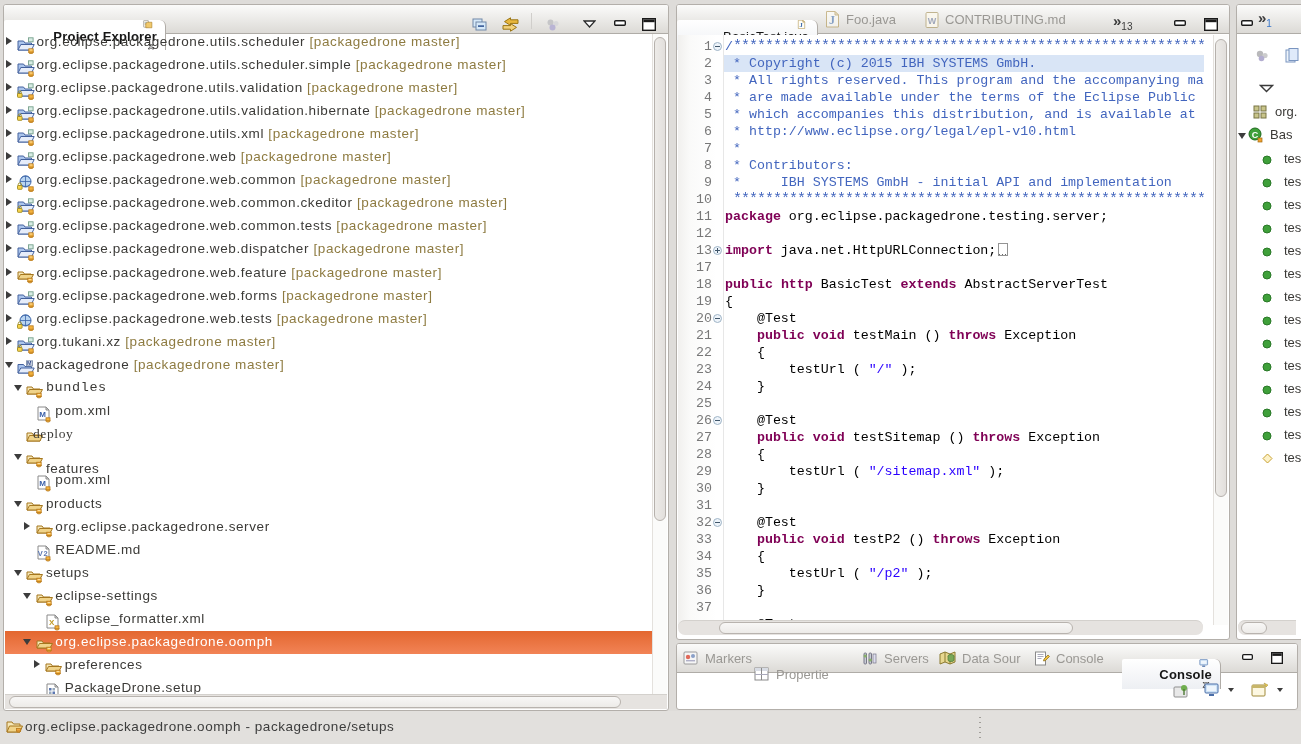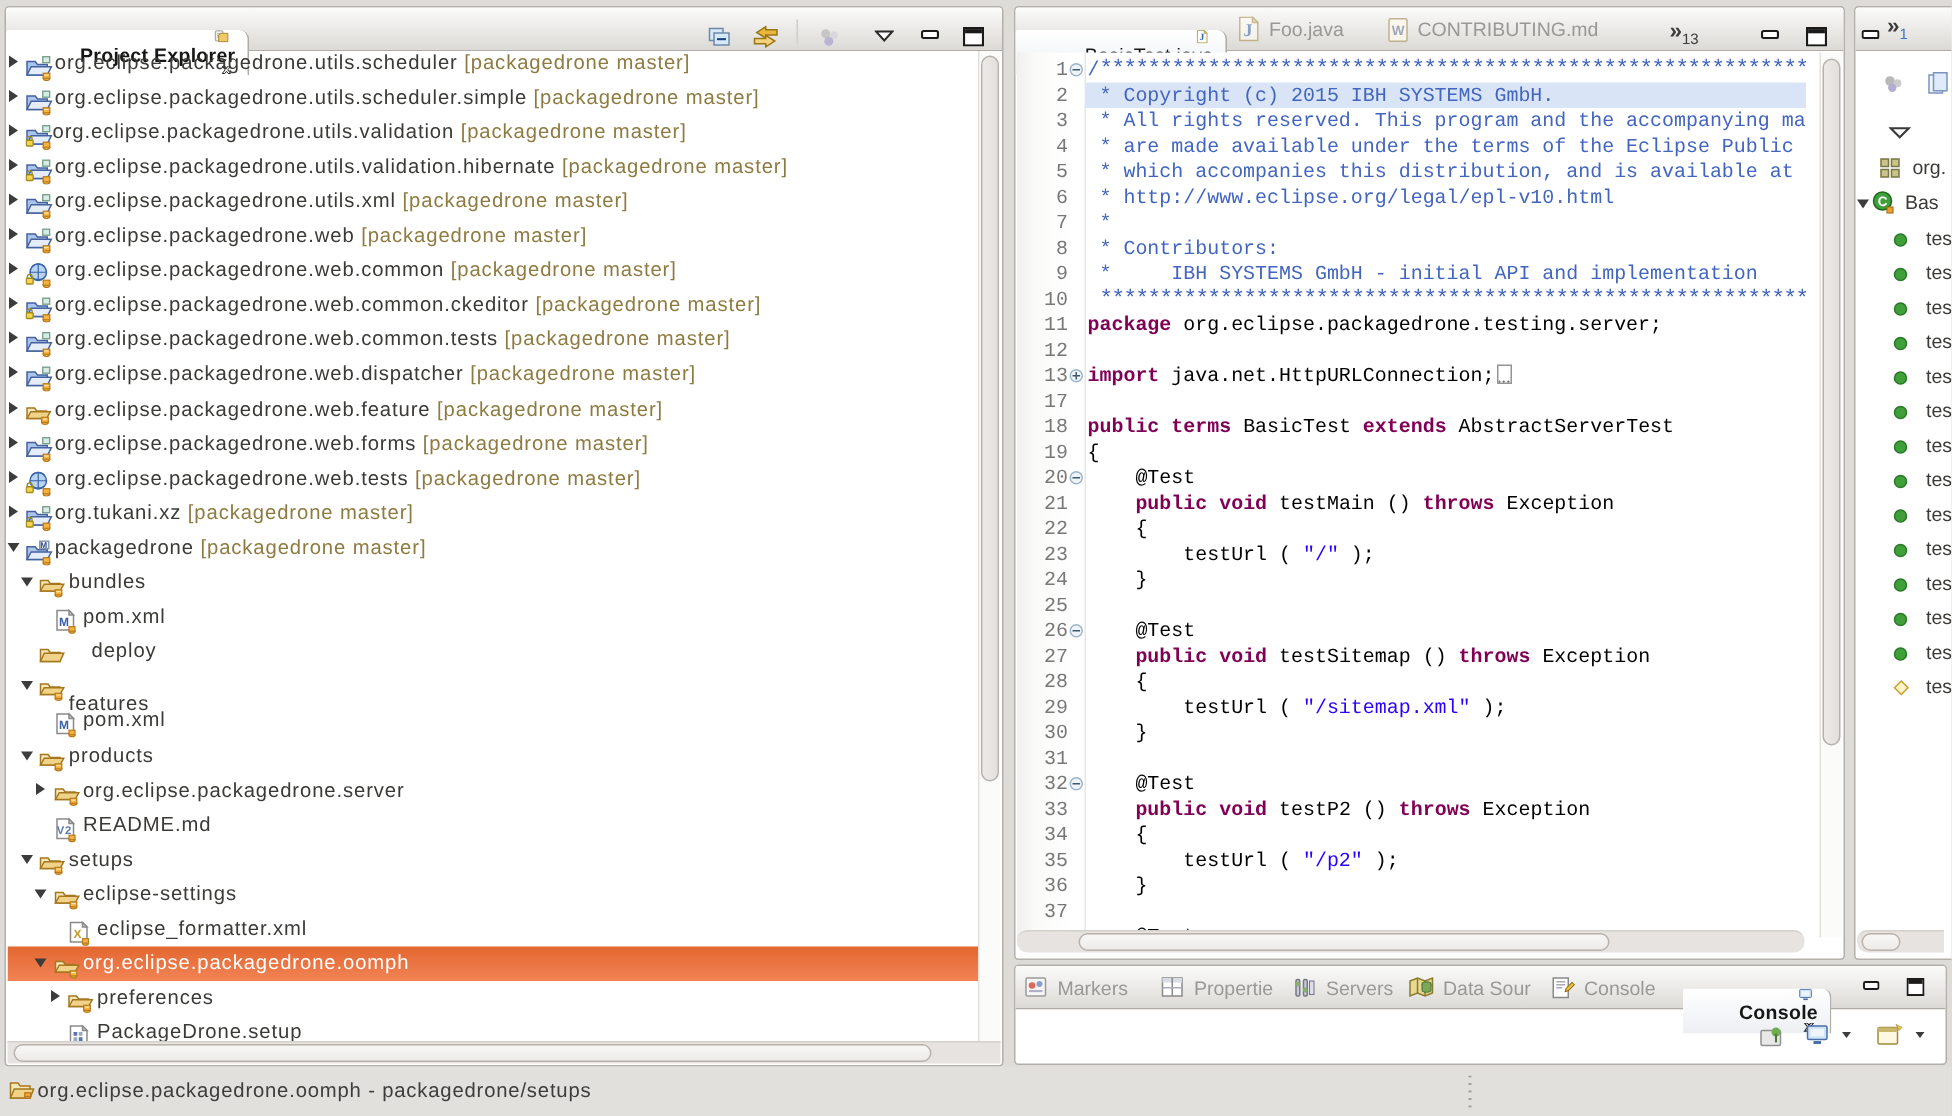--- a/index.html
+++ b/index.html
@@ -282,21 +282,21 @@
             <path d="M1 13 L1 4.5 L6.5 4.5 L8 6.5 L14.5 6.5 L14.5 13 Z" fill="#aac4ec" stroke="#44629e"></path>
             <path d="M1 13 L3.8 8 L17.2 8 L14.5 13 Z" fill="#e6edfa" stroke="#44629e"></path>
             <rect x="9.5" y="0.8" width="6" height="5" fill="#f2f6fc" stroke="#8898b0"></rect>
             <text x="12.5" y="5.2" font-size="5.5" font-weight="bold" fill="#334a88" text-anchor="middle">M</text>
             <ellipse cx="14" cy="15.2" rx="2.2" ry="1.5" fill="#f5b33c" stroke="#b87a1e" stroke-width="0.8"></ellipse>
             <rect x="11.8" y="11.8" width="4.4" height="3.4" fill="#f5b33c" stroke="#b87a1e" stroke-width="0.8"></rect>
           </svg>
         </span>
         <span class="lbl" style="left:31.5px;">packagedrone <span class="dec">[packagedrone master]</span></span>
       </div>
-      <div class="row" style="top:342px;left:0;width:644px;">
+      <div class="row" style="top:342px;left:0;width:644px;font-family:Liberation Mono, monospace;">
         <span class="arrow-d" style="left:8.9px;top:8px;"></span>
         <span style="position:absolute;left:21.4px;top:3px;">
           <svg width="18" height="16" viewBox="0 0 18 16">
             <path d="M1 4 L6 4 L7.5 6 L14 6 L14 11 L1 11 Z" fill="#f5e7b8" stroke="#a5771e"></path>
             <path d="M1 11 L3.5 6.5 L16.5 6.5 L14 11 Z" fill="#f0d389" stroke="#a5771e"></path>
             <ellipse cx="13" cy="13.5" rx="2.2" ry="1.4" fill="#f5b33c" stroke="#b87a1e" stroke-width="0.8"></ellipse>
             <rect x="10.8" y="10.2" width="4.4" height="3.4" fill="#f5b33c" stroke="#b87a1e" stroke-width="0.8"></rect>
             <rect x="11.6" y="11" width="2.8" height="0.8" fill="#fde9b8"></rect>
           </svg>
         </span>
@@ -314,21 +314,21 @@
         </span>
         <span class="lbl" style="left:50.3px;">pom.xml</span>
       </div>
       <div class="row" style="top:388.20000000000005px;left:0;width:648px;">
         <span style="position:absolute;left:21.4px;top:3px;">
           <svg width="18" height="16" viewBox="0 0 18 16">
             <path d="M1 4 L6 4 L7.5 6 L14 6 L14 12 L1 12 Z" fill="#f5e7b8" stroke="#a5771e"></path>
             <path d="M1 12 L3.5 6.5 L16.5 6.5 L14 12 Z" fill="#f0d389" stroke="#a5771e"></path>
           </svg>
         </span>
-        <span class="lbl" style="left:56px;">deploy</span>
+        <span class="lbl" style="left:28px;font-family:Liberation Serif, serif;">deploy</span>
       </div>
       <div class="row" style="top:411.3px;left:0;width:648px;">
         <span class="arrow-d" style="left:8.9px;top:8px;"></span>
         <span style="position:absolute;left:21.4px;top:3px;">
           <svg width="18" height="16" viewBox="0 0 18 16">
             <path d="M1 4 L6 4 L7.5 6 L14 6 L14 11 L1 11 Z" fill="#f5e7b8" stroke="#a5771e"></path>
             <path d="M1 11 L3.5 6.5 L16.5 6.5 L14 11 Z" fill="#f0d389" stroke="#a5771e"></path>
             <ellipse cx="13" cy="13.5" rx="2.2" ry="1.4" fill="#f5b33c" stroke="#b87a1e" stroke-width="0.8"></ellipse>
             <rect x="10.8" y="10.2" width="4.4" height="3.4" fill="#f5b33c" stroke="#b87a1e" stroke-width="0.8"></rect>
             <rect x="11.6" y="11" width="2.8" height="0.8" fill="#fde9b8"></rect>
@@ -554,21 +554,21 @@
 <span class="cm"> * which accompanies this distribution, and is available at</span>
 <span class="cm"> * http://www.eclipse.org/legal/epl-v10.html</span>
 <span class="cm"> *</span>
 <span class="cm"> * Contributors:</span>
 <span class="cm"> *     IBH SYSTEMS GmbH - initial API and implementation</span>
 <span class="cm"> </span><span class="cm"><span style="font-size:15px;letter-spacing:-1px;">***************************************************************************</span></span>
 <span class="kw">package</span> org.eclipse.packagedrone.testing.server;
 
 <span class="kw">import</span> java.net.HttpURLConnection;<span id="foldbox" style="display: inline-block; width: 10px; height: 13px; border: 1px solid rgb(148, 148, 148); vertical-align: -2px; margin-left: 2px; background: radial-gradient(circle, rgb(102, 102, 102) 0.7px, transparent 0.8px) 2px 9px / 3px 3px repeat-x rgb(255, 255, 255);"></span>
 
-<span class="kw">public</span> <span class="kw">terms</span> BasicTest <span class="kw">extends</span> AbstractServerTest
+<span class="kw">public</span> <span class="kw">http</span> BasicTest <span class="kw">extends</span> AbstractServerTest
 {
     @Test
     <span class="kw">public</span> <span class="kw">void</span> testMain () <span class="kw">throws</span> Exception
     {
         testUrl ( <span class="st">"/"</span> );
     }
 
     @Test
     <span class="kw">public</span> <span class="kw">void</span> testSitemap () <span class="kw">throws</span> Exception
     {
@@ -728,21 +728,21 @@
   <div id="ctabs">
       <div class="tab-in" style="left:6px;">
         <svg width="16" height="15" viewBox="0 0 16 15">
           <rect x="1" y="1" width="13" height="12" rx="1" fill="#f6f6f6" stroke="#9a9a9a"></rect>
           <circle cx="5" cy="6" r="2.2" fill="#e06a5a"></circle>
           <rect x="3" y="9" width="9" height="1.4" fill="#b0b0c8"></rect>
           <circle cx="10" cy="5" r="2" fill="#8aa0c8"></circle>
         </svg>
         <span style="margin-left:6px;">Markers</span>
       </div>
-      <div class="tab-in" style="left:97px;">
+      <div class="tab-in" style="left:77px;margin-top:16px;">
         <svg width="16" height="15" viewBox="0 0 16 15">
           <rect x="1" y="1" width="13" height="12" fill="#fff" stroke="#8a8a8a"></rect>
           <rect x="1" y="1" width="13" height="3" fill="#d8dce4"></rect>
           <rect x="7" y="1" width="1" height="12" fill="#8a8a8a"></rect>
           <rect x="1" y="7" width="13" height="1" fill="#aab"></rect>
         </svg>
         <span style="margin-left:6px;">Propertie</span>
       </div>
       <div class="tab-in" style="left:185px;">
         <svg width="16" height="15" viewBox="0 0 16 15">

